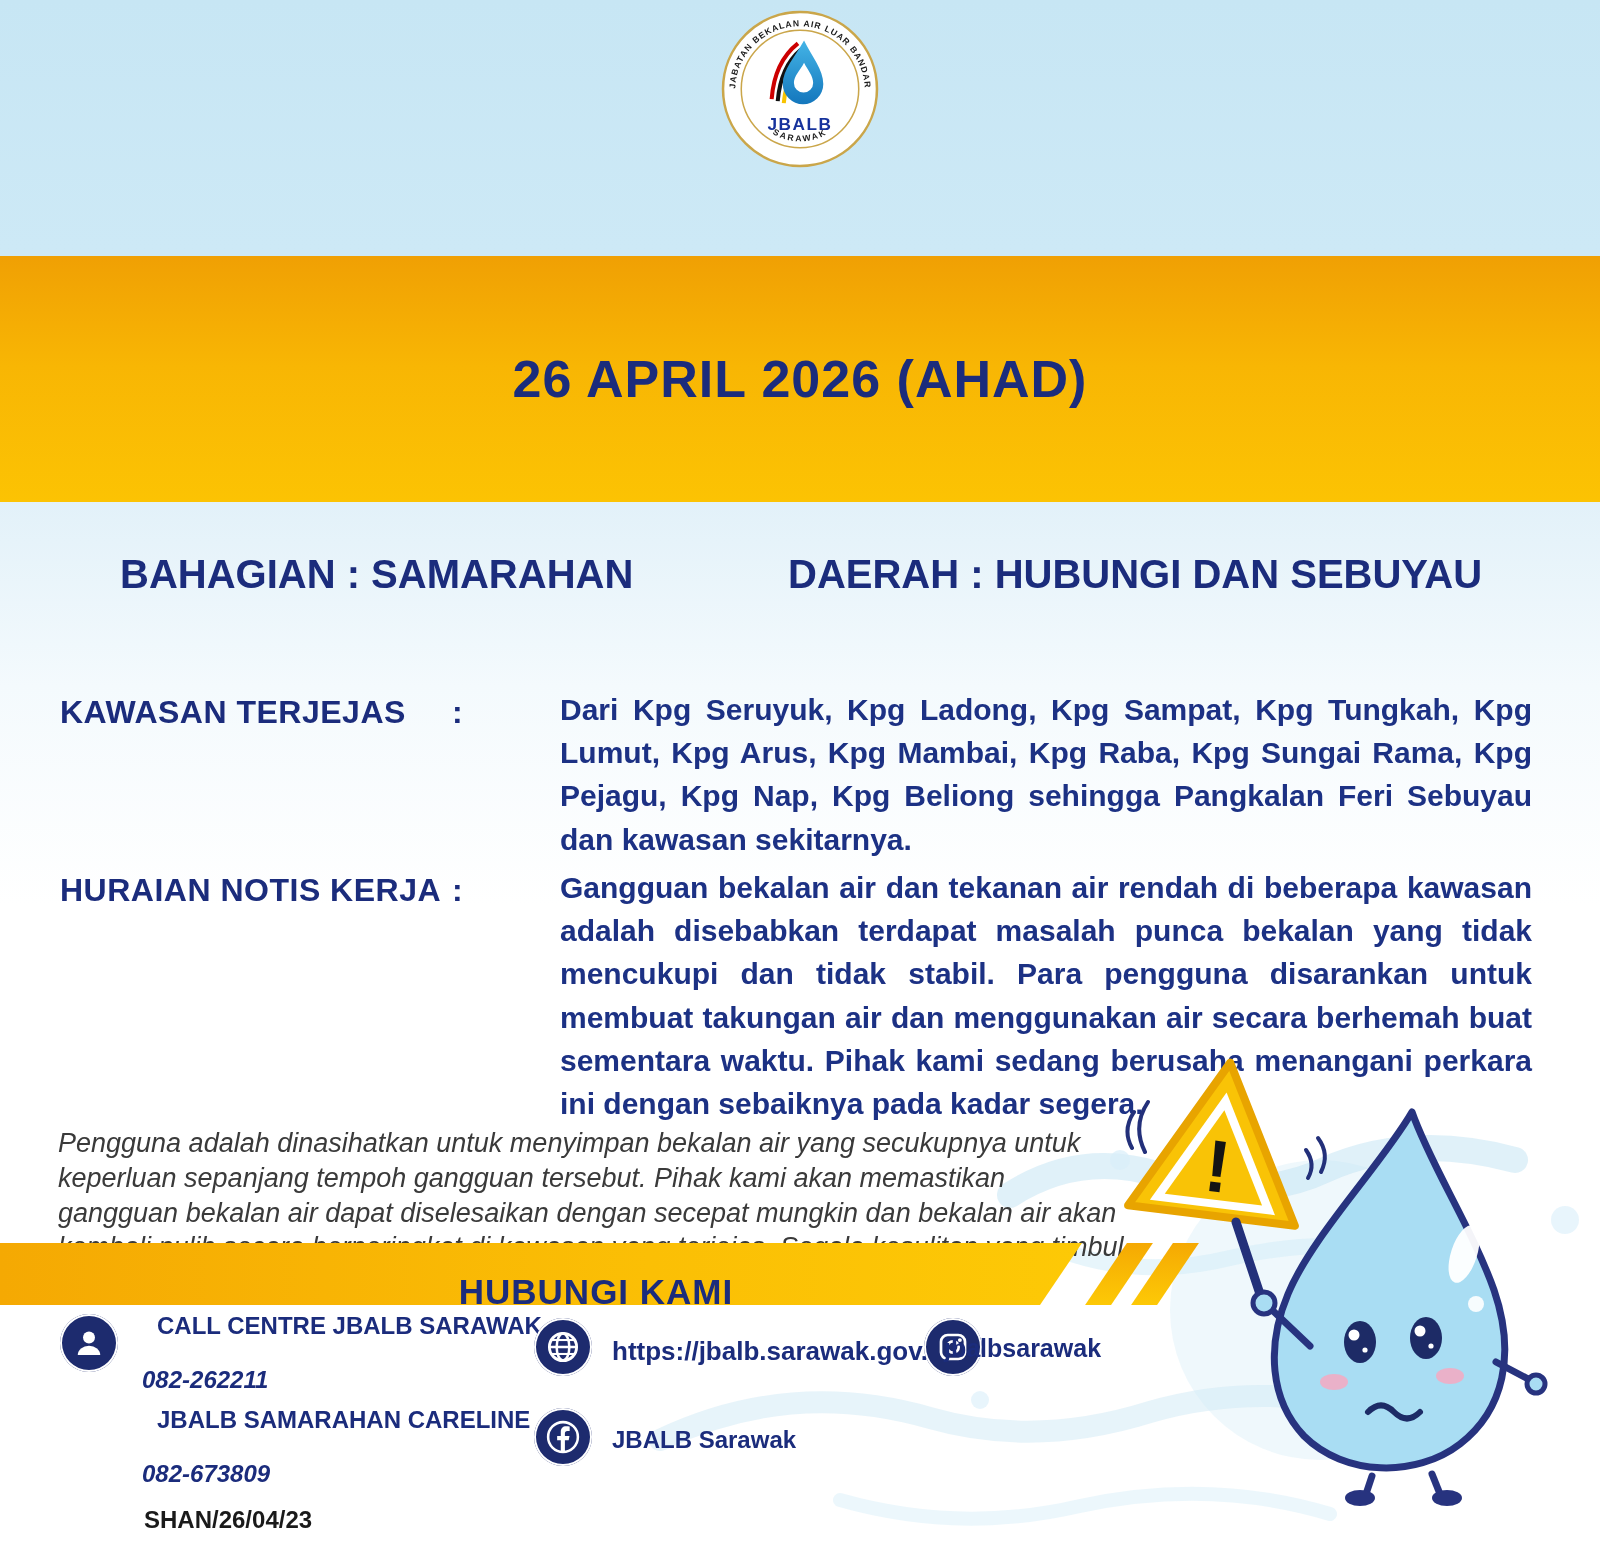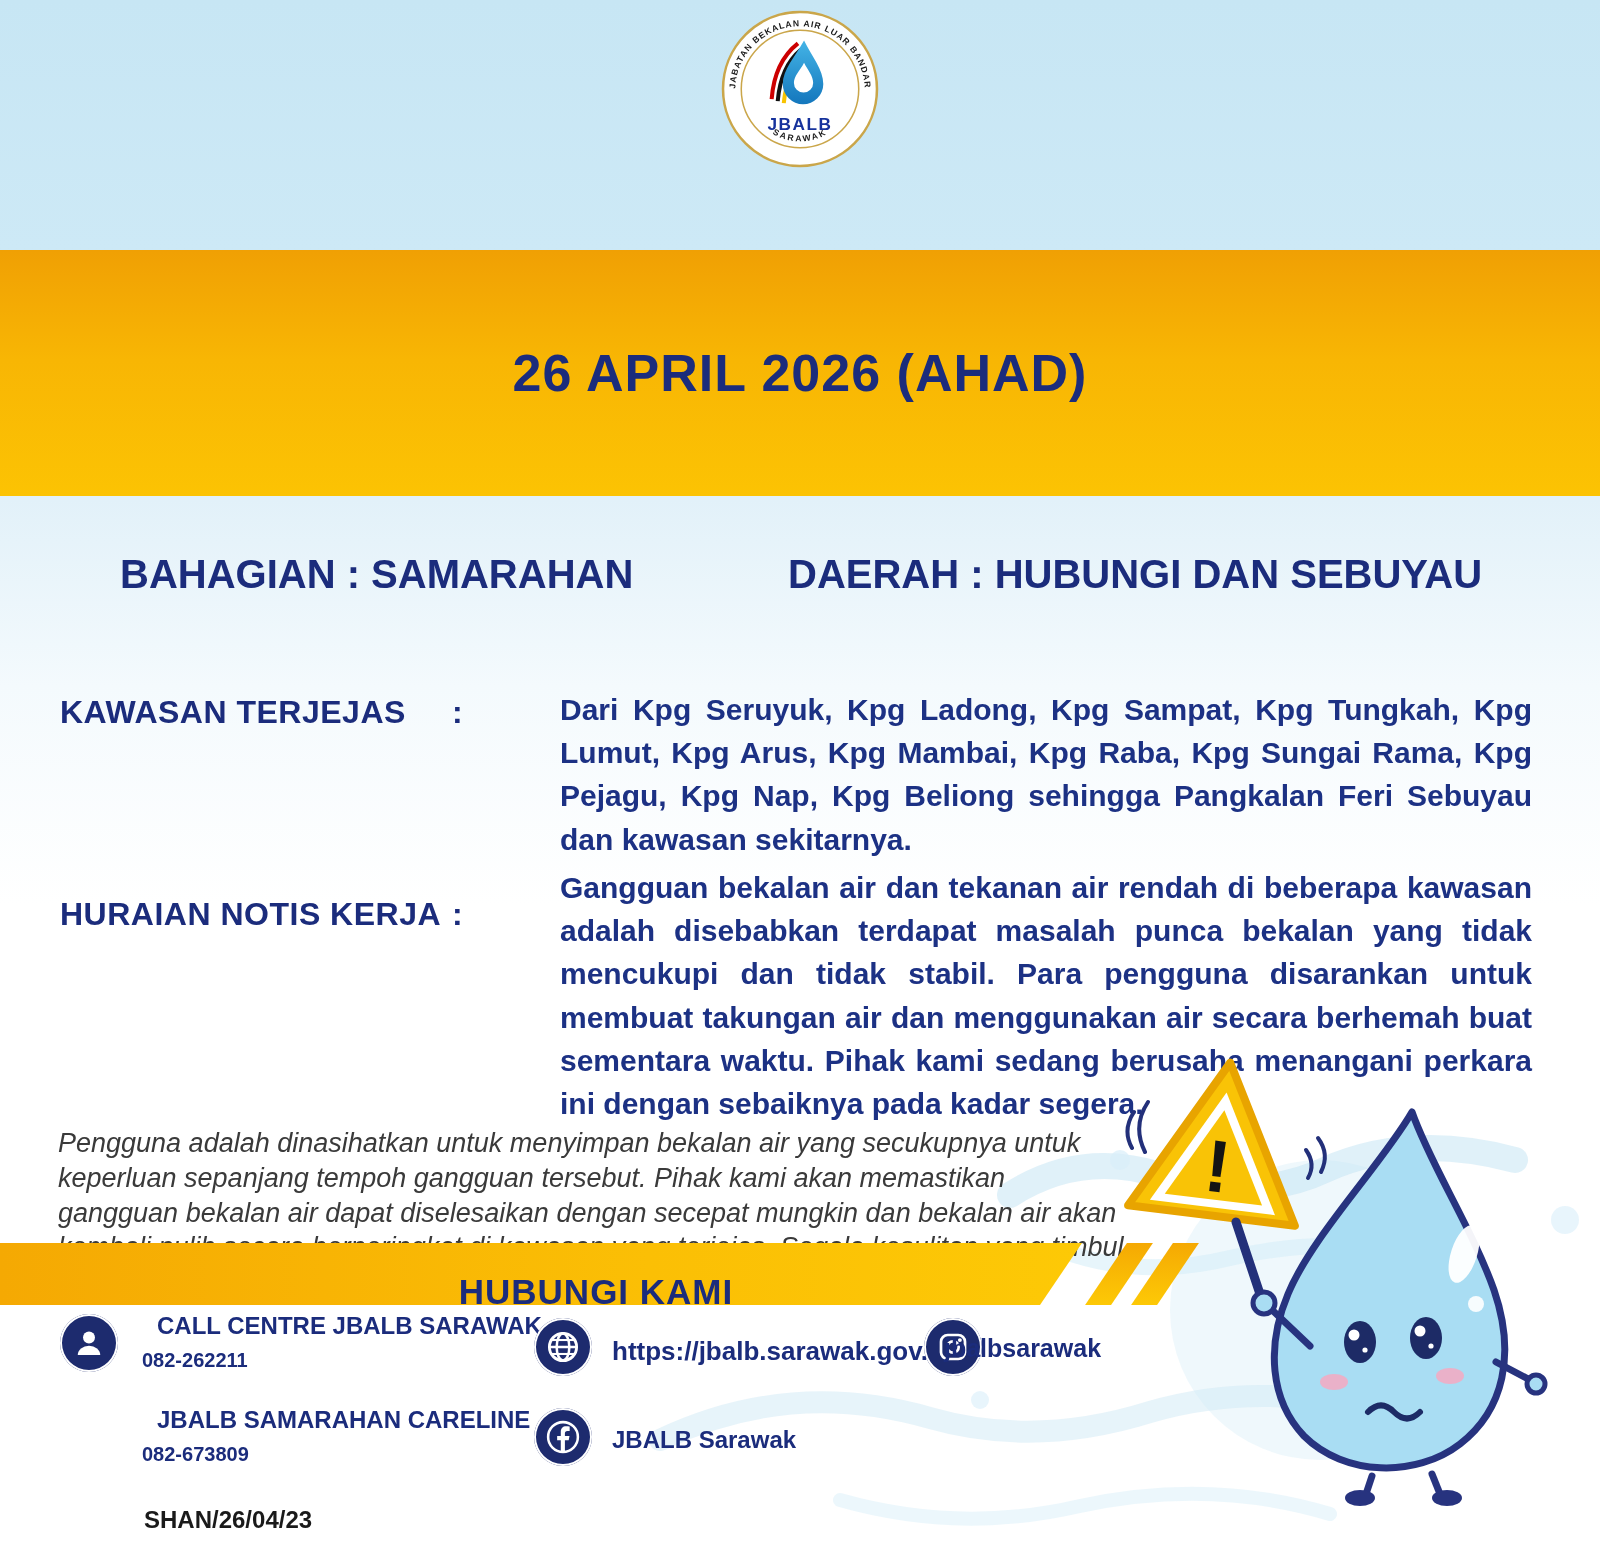--- a/index.html
+++ b/index.html
@@ -8,38 +8,38 @@
     background:linear-gradient(180deg,#c7e6f4 0%,#cde9f6 16%,#e2f1f9 32%,#f4fafd 44%,#ffffff 58%,#ffffff 100%);}
 
   
   .logo{position:absolute;top:10px;left:50%;transform:translateX(-50%);width:158px;height:158px;}
 
   
   .title{position:absolute;top:168px;left:0;width:100%;text-align:center;
     font-size:56px;font-weight:700;color:#1b2c7c;letter-spacing:1px;}
 
   
-  .band{position:absolute;top:250px;left:0;width:1600px;height:246px;
+  .band{position:absolute;top:256px;left:0;width:1600px;height:246px;
     background:linear-gradient(180deg,#f0a004 0%,#f8b604 45%,#fcc303 100%);
     display:flex;flex-direction:column;align-items:center;justify-content:center;gap:16px;}
   .band .line{font-size:52px;font-weight:700;color:#1b2c7c;letter-spacing:1px;}
 
   
   .region{position:absolute;top:552px;font-size:40px;font-weight:700;color:#1b2c7c;}
   #bahagian{left:120px;}
   #daerah{left:788px;}
 
   
   .sec-label{position:absolute;left:60px;font-size:32px;font-weight:700;color:#1b2c7c;letter-spacing:.5px;}
   .sec-colon{position:absolute;left:452px;font-size:32px;font-weight:700;color:#1b2c7c;}
   .sec-text{position:absolute;left:560px;width:972px;font-size:30px;font-weight:700;color:#1c3184;
     line-height:1.44;text-align:justify;}
   #kawasan-label,#kawasan-colon{top:694px;}
   #kawasan-text{top:688px;}
-  #huraian-label,#huraian-colon{top:872px;margin-top:24px;}
+  #huraian-label,#huraian-colon{top:872px;}
   #huraian-text{top:866px;}
 
   .advice{position:absolute;left:58px;top:1126px;width:1068px;font-size:27px;font-style:italic;
     color:#3a3a3a;line-height:1.29;}
 
   
   .contact-bar{position:absolute;left:0;top:1243px;width:1082px;height:62px;
     background:linear-gradient(90deg,#f5a903 0%,#fbbf05 60%,#fdc906 100%);
     clip-path:polygon(0 0,100% 0,calc(100% - 42px) 100%,0 100%);
     display:flex;align-items:center;justify-content:center;padding-left:110px;box-sizing:border-box;}
@@ -51,21 +51,21 @@
 
   
   .icon-circle{position:absolute;width:58px;height:58px;border-radius:50%;background:#1d2b6e;
     display:flex;align-items:center;justify-content:center;box-shadow:0 0 0 2px #ffffff inset;}
   #icon-person{left:60px;top:1314px;}
   #icon-globe{left:534px;top:1318px;}
   #icon-fb{left:534px;top:1408px;}
   #icon-ig{left:924px;top:1318px;}
   .c-block{position:absolute;color:#1b2c7c;font-weight:700;}
   .c-block .l1{font-size:24px;margin-left:15px;}
-  .c-block .l2{font-size:20px;margin-top:9px;}
+  .c-block .l2{font-size:24px;margin-top:26px;font-style:italic;}
   #cc-block{left:142px;top:1312px;}
   #careline-block{left:142px;top:1406px;}
   #website{left:612px;top:1336px;font-size:26px;}
   #fb-name{left:612px;top:1426px;font-size:24px;}
   #ig-name{left:944px;top:1334px;font-size:25px;}
   .single{position:absolute;color:#1b2c7c;font-weight:700;}
 
   #footer-ref{position:absolute;left:144px;top:1506px;font-size:24px;font-weight:700;color:#1a1a1a;}
 
   

